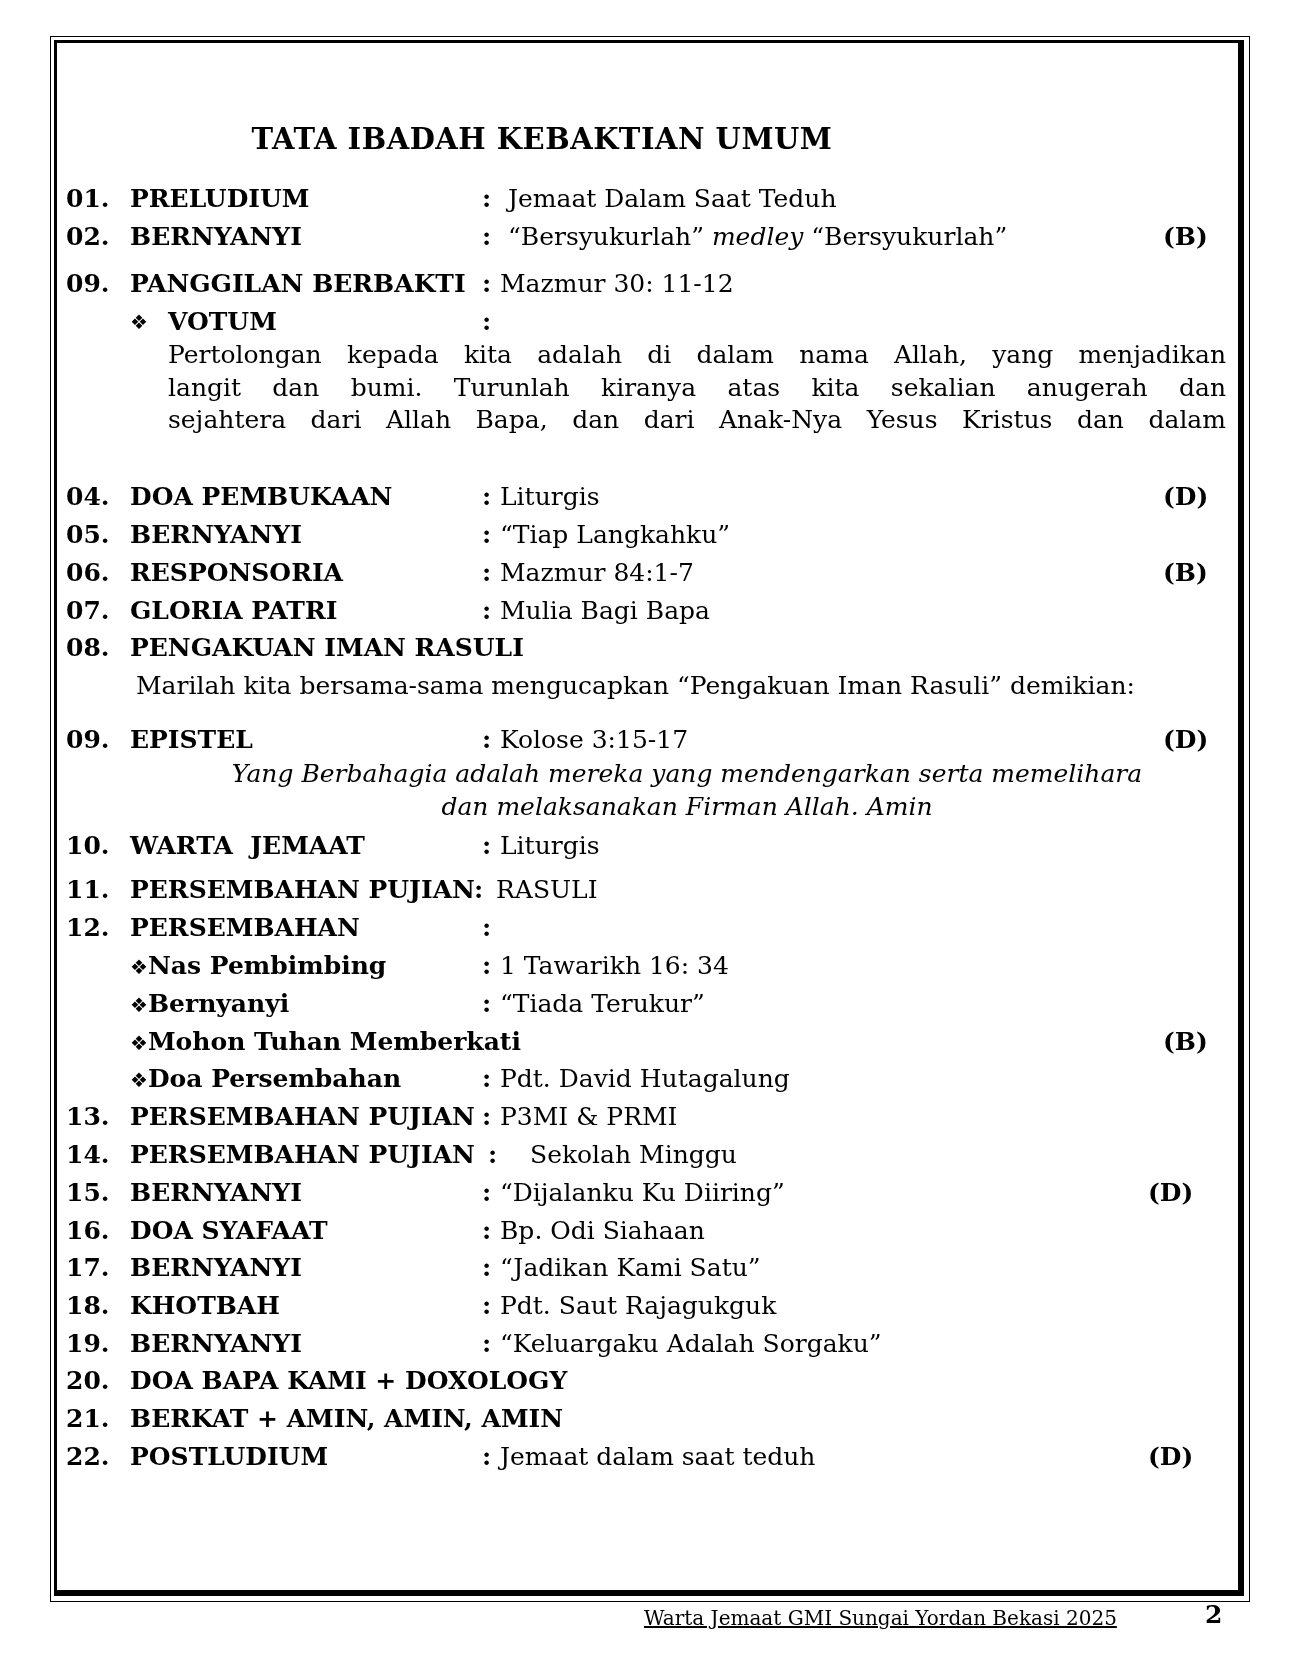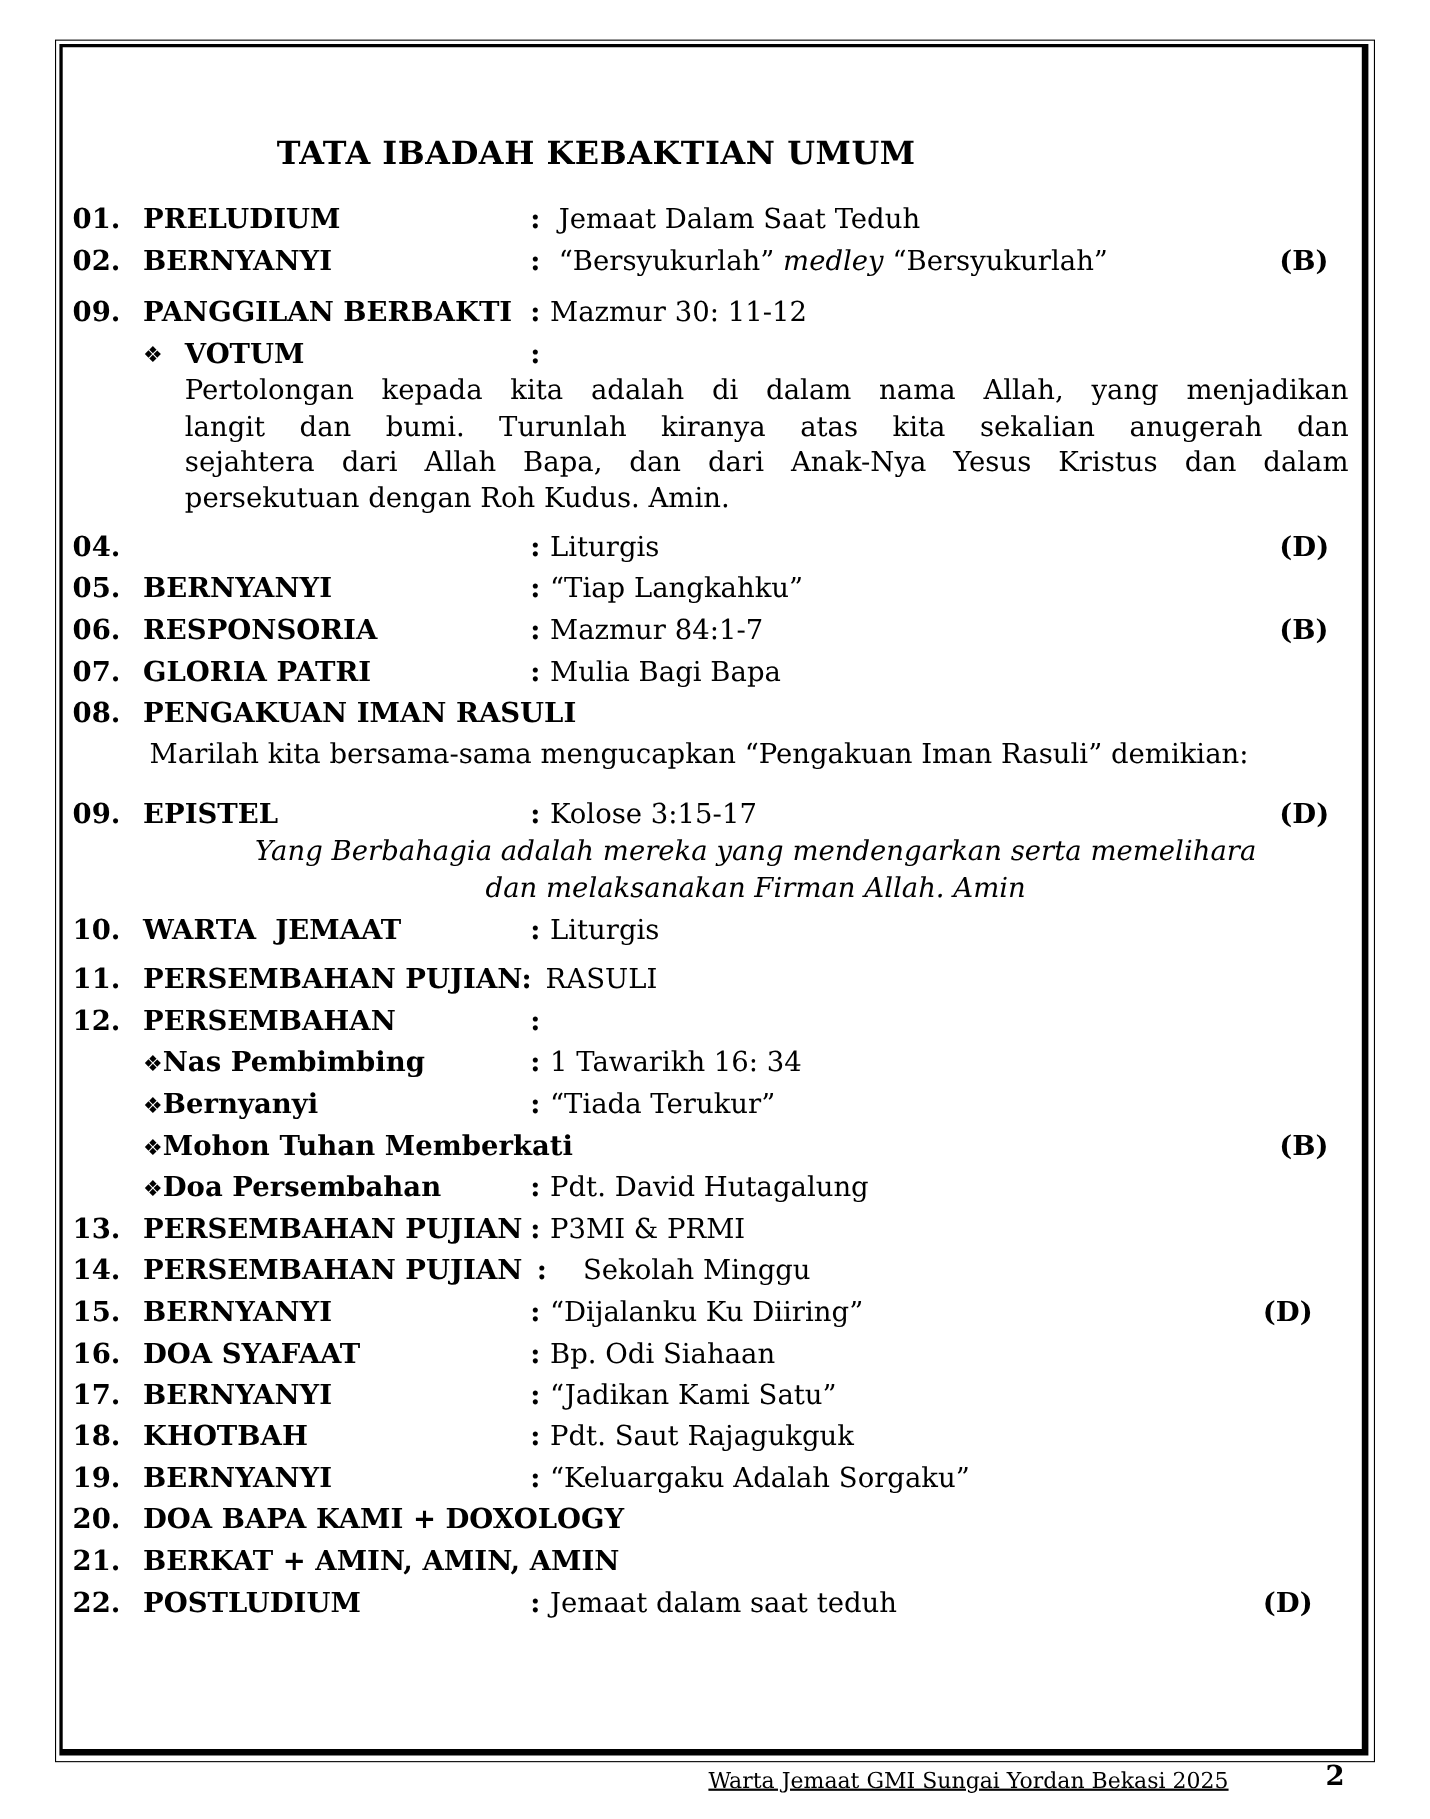--- a/index.html
+++ b/index.html
@@ -61,25 +61,25 @@
 
 <div class="row" style="top:304px">
   <span style="position:absolute;left:130px" class="diamond">❖</span>
   <span class="label" style="left:168px">VOTUM</span>
   <span class="colon">:</span>
 </div>
 <div class="para" style="top:339px">
   <span class="para-line">Pertolongan kepada kita adalah di dalam nama Allah, yang menjadikan</span>
   <span class="para-line">langit dan bumi. Turunlah kiranya atas kita sekalian anugerah dan</span>
   <span class="para-line">sejahtera dari Allah Bapa, dan dari Anak-Nya Yesus Kristus dan dalam</span>
-  <span class="para-line last">persekutuan dengan Roh Kudus. Amin.</span>
 </div>
 
 <div class="row" style="top:479px">
   <span class="num">04.</span>
+  <span class="label">DOA PEMBUKAAN</span>
   <span class="colon">:</span>
   <span class="value">Liturgis</span>
   <span class="mark">(D)</span>
 </div>
 
 <div class="row" style="top:517px">
   <span class="num">05.</span>
   <span class="label">BERNYANYI</span>
   <span class="colon">:</span>
   <span class="value">“Tiap Langkahku”</span>

